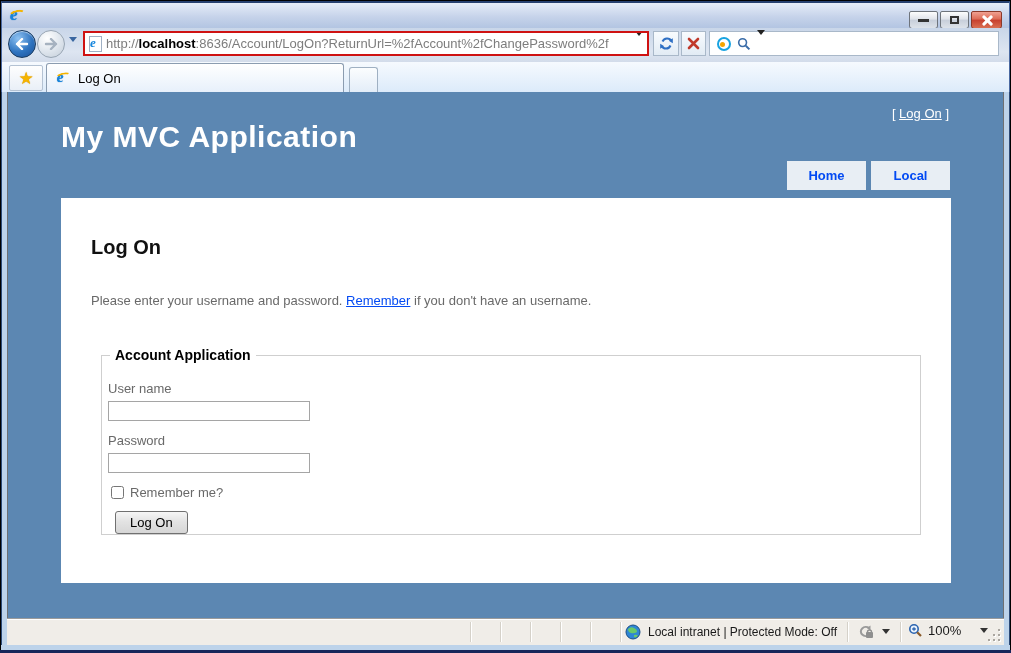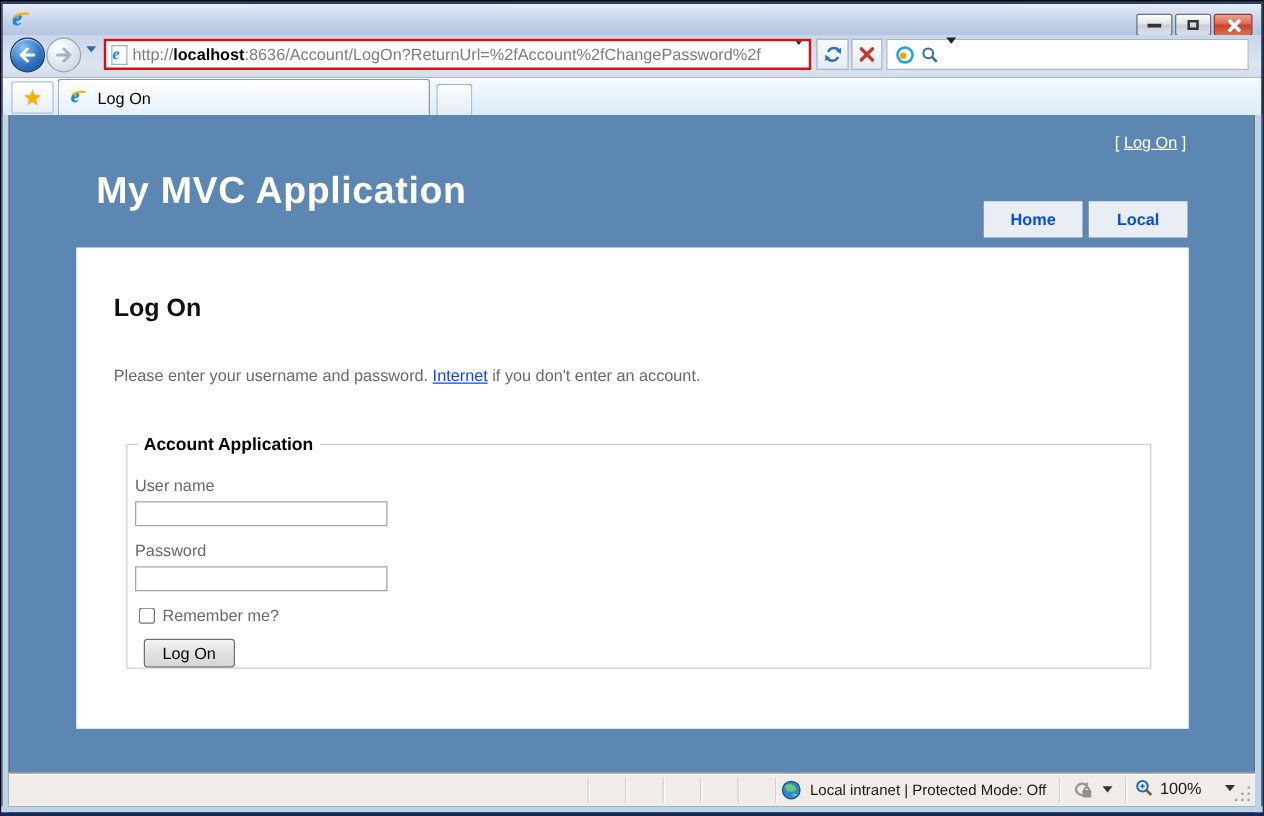--- a/index.html
+++ b/index.html
@@ -86,21 +86,21 @@
   .frame-side.l{left:1px;border-left:1px solid #2c4a77;}
   .frame-side.r{right:1px;border-right:1px solid #2c4a77;}
   .frame-bottom{position:absolute;left:1px;right:1px;bottom:3px;height:5px;background:#bdd3ea;}
   .frame-navy{position:absolute;left:0;right:0;bottom:0;height:3px;background:#17265a;}
 
   
   .viewport{position:absolute;top:92px;left:7px;right:7px;height:526px;background:#5c87b2;
     border-left:1px solid #6e7073;border-right:1px solid #6e7073;overflow:hidden;}
   .login-display{position:absolute;top:14px;right:54px;color:#fff;font-size:13px;}
   .login-display a{color:#fff;text-decoration:underline;}
-  .site-title{position:absolute;left:53px;top:28px;margin:16px;color:#fff;font-size:30px;font-weight:bold;
+  .site-title{position:absolute;left:53px;top:28px;margin:0;color:#fff;font-size:30px;font-weight:bold;
     letter-spacing:.5px;}
   .menu{position:absolute;top:69px;right:53px;display:flex;gap:5px;}
   .menu-item{display:flex;align-items:center;justify-content:center;width:79px;height:29px;
     background:#e8eef4;color:#034af3;font-weight:bold;font-size:13px;text-decoration:none;}
   .main-box{position:absolute;left:53px;top:106px;width:890px;height:385px;background:#fff;}
   .h2{position:absolute;left:30px;top:38px;margin:0;font-size:20px;font-weight:bold;color:#111;}
   .intro{position:absolute;left:30px;top:95px;margin:0;font-size:13px;color:#696969;}
   .intro a{color:#034af3;text-decoration:underline;}
   .fs{position:absolute;left:40px;top:149px;width:820px;height:188px;border:1px solid #cfcfcf;
     margin:0;padding:6px 0 0 3px;}
@@ -221,21 +221,21 @@
 
     <h1 class="site-title">My MVC Application</h1>
 
     <div class="menu">
       <a href="#" class="menu-item">Home</a>
       <a href="#" class="menu-item">Local</a>
     </div>
 
     <div class="main-box">
       <h2 class="h2">Log On</h2>
-      <p class="intro"><span>Please enter your username and password. </span><a href="#">Internet</a><span> if you don't enter an account.</span></p>
+      <p class="intro"><span>Please enter your username and password. </span><a href="#">Remember</a><span> if you don't have an username.</span></p>
 
       <fieldset class="fs">
         <legend>Account Application</legend>
         <label class="flabel">User name</label>
         <input class="tinput" type="text" value="" style="">
         <label class="flabel">Password</label>
         <input class="tinput" type="password" value="" style="">
         <div class="remember">
           <input type="checkbox" style="">
           <span>Remember me?</span>

